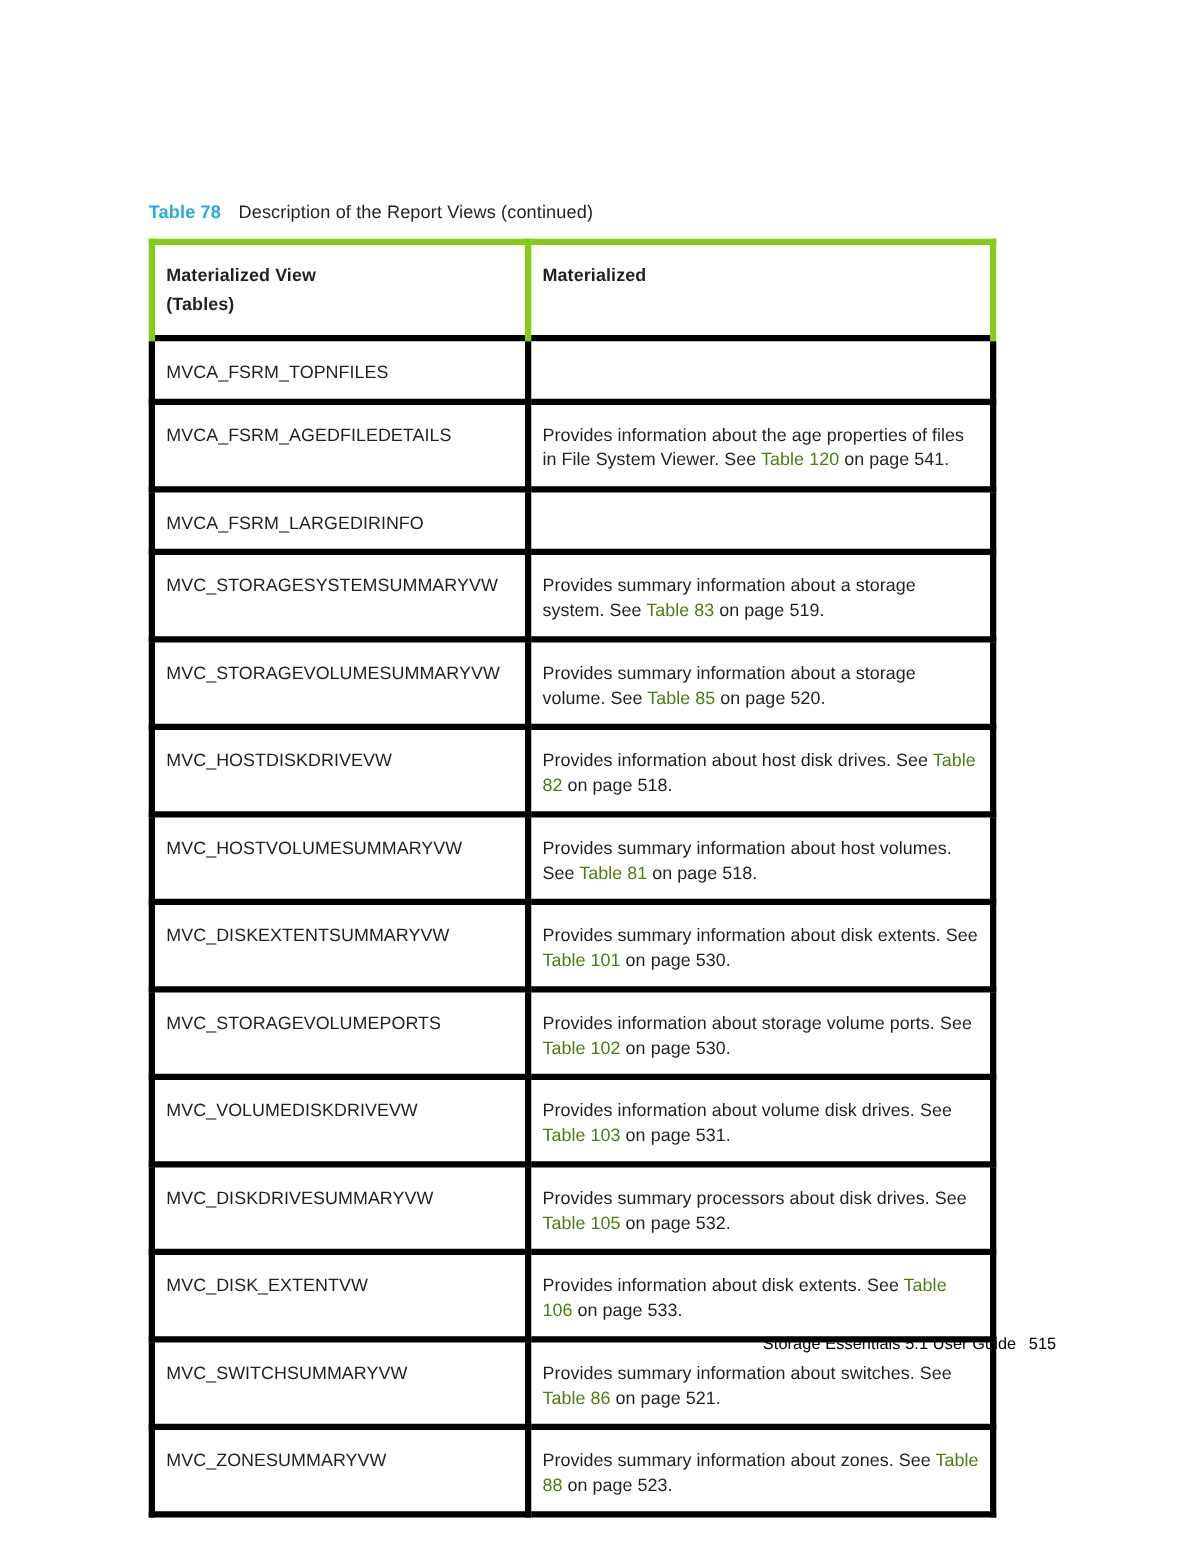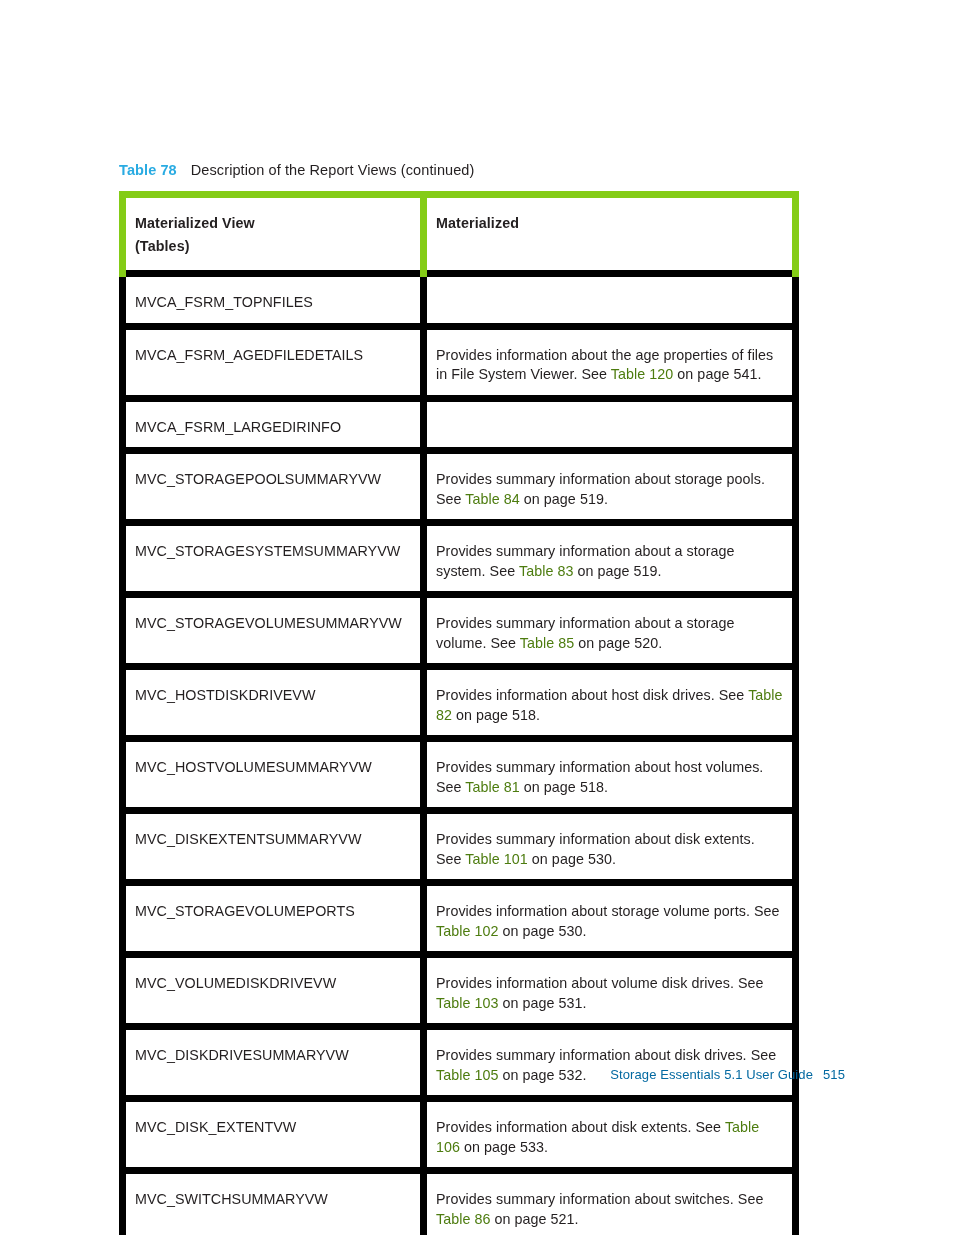--- a/index.html
+++ b/index.html
@@ -52,21 +52,21 @@
     width: 673px;
     border-collapse: collapse;
     table-layout: fixed;
     border: 2px solid #000000;
   }
   .report-table col.c-view  { width: 301px; }
   .report-table col.c-desc  { width: 372px; }
 
   .report-table th,
   .report-table td {
-    border: 7px solid #84cc16;
+    border: 5px solid #84cc16;
     vertical-align: top;
     padding: 16px 9px 10px 9px;
     font-size: 14.3px;
     line-height: 19.5px;
     color: #231f20;
     letter-spacing: .05px;
     text-align: left;
     font-weight: normal;
   }
   .report-table thead th {
@@ -95,21 +95,21 @@
   .empty-cell { min-height: 20px; }
 
   
   .footer {
     position: absolute;
     left: 0;
     top: 1067px;
     width: 845px;
     text-align: right;
     font-size: 13px;
-    color: #0369a1;
+    color: #000000;
     letter-spacing: .1px;
   }
   .footer .fg-title { margin-right: 10px; }
   .footer .fg-page  { }
 </style>
 </head>
 <body>
 
 <div class="page">
 
@@ -138,24 +138,20 @@
         </tr>
         <tr>
           <td class="view-cell">MVCA_FSRM_AGEDFILEDETAILS</td>
           <td class="desc-cell"><span>Provides information about the age properties of files in File System Viewer. See </span><span class="xref">Table 120</span><span> on page 541.</span></td>
         </tr>
         <tr>
           <td class="view-cell">MVCA_FSRM_LARGEDIRINFO</td>
           <td class="desc-cell"><span class="empty-cell">&nbsp;</span></td>
         </tr>
         <tr>
-          <td class="view-cell">MVC_STORAGEPOOLSUMMARYVW</td>
-          <td class="desc-cell"><span>Provides summary information about storage pools. See </span><span class="xref">Table 84</span><span> on page 519.</span></td>
-        </tr>
-        <tr>
           <td class="view-cell">MVC_STORAGESYSTEMSUMMARYVW</td>
           <td class="desc-cell"><span>Provides summary information about a storage system. See </span><span class="xref">Table 83</span><span> on page 519.</span></td>
         </tr>
         <tr>
           <td class="view-cell">MVC_STORAGEVOLUMESUMMARYVW</td>
           <td class="desc-cell"><span>Provides summary information about a storage volume. See </span><span class="xref">Table 85</span><span> on page 520.</span></td>
         </tr>
         <tr>
           <td class="view-cell">MVC_HOSTDISKDRIVEVW</td>
           <td class="desc-cell"><span>Provides information about host disk drives. See </span><span class="xref">Table 82</span><span> on page 518.</span></td>
@@ -171,29 +167,33 @@
         <tr>
           <td class="view-cell">MVC_STORAGEVOLUMEPORTS</td>
           <td class="desc-cell"><span>Provides information about storage volume ports. See </span><span class="xref">Table 102</span><span> on page 530.</span></td>
         </tr>
         <tr>
           <td class="view-cell">MVC_VOLUMEDISKDRIVEVW</td>
           <td class="desc-cell"><span>Provides information about volume disk drives. See </span><span class="xref">Table 103</span><span> on page 531.</span></td>
         </tr>
         <tr>
           <td class="view-cell">MVC_DISKDRIVESUMMARYVW</td>
-          <td class="desc-cell"><span>Provides summary information about disk drives. See </span><span class="xref">Table 105</span><span> on page 532.</span></td>
+          <td class="desc-cell"><span>Provides summary processors about disk drives. See </span><span class="xref">Table 105</span><span> on page 532.</span></td>
         </tr>
         <tr>
           <td class="view-cell">MVC_DISK_EXTENTVW</td>
           <td class="desc-cell"><span>Provides information about disk extents. See </span><span class="xref">Table 106</span><span> on page 533.</span></td>
         </tr>
         <tr>
           <td class="view-cell">MVC_SWITCHSUMMARYVW</td>
           <td class="desc-cell"><span>Provides summary information about switches. See </span><span class="xref">Table 86</span><span> on page 521.</span></td>
+        </tr>
+        <tr>
+          <td class="view-cell">MVC_ZONESUMMARYVW</td>
+          <td class="desc-cell"><span>Provides summary information about zones. See </span><span class="xref">Table 88</span><span> on page 523.</span></td>
         </tr>
       </tbody>
   </table>
 
   <div class="footer">
     <span class="fg-title">Storage Essentials 5.1 User Guide</span><span class="fg-page">515</span>
   </div>
 
 </div>
 

